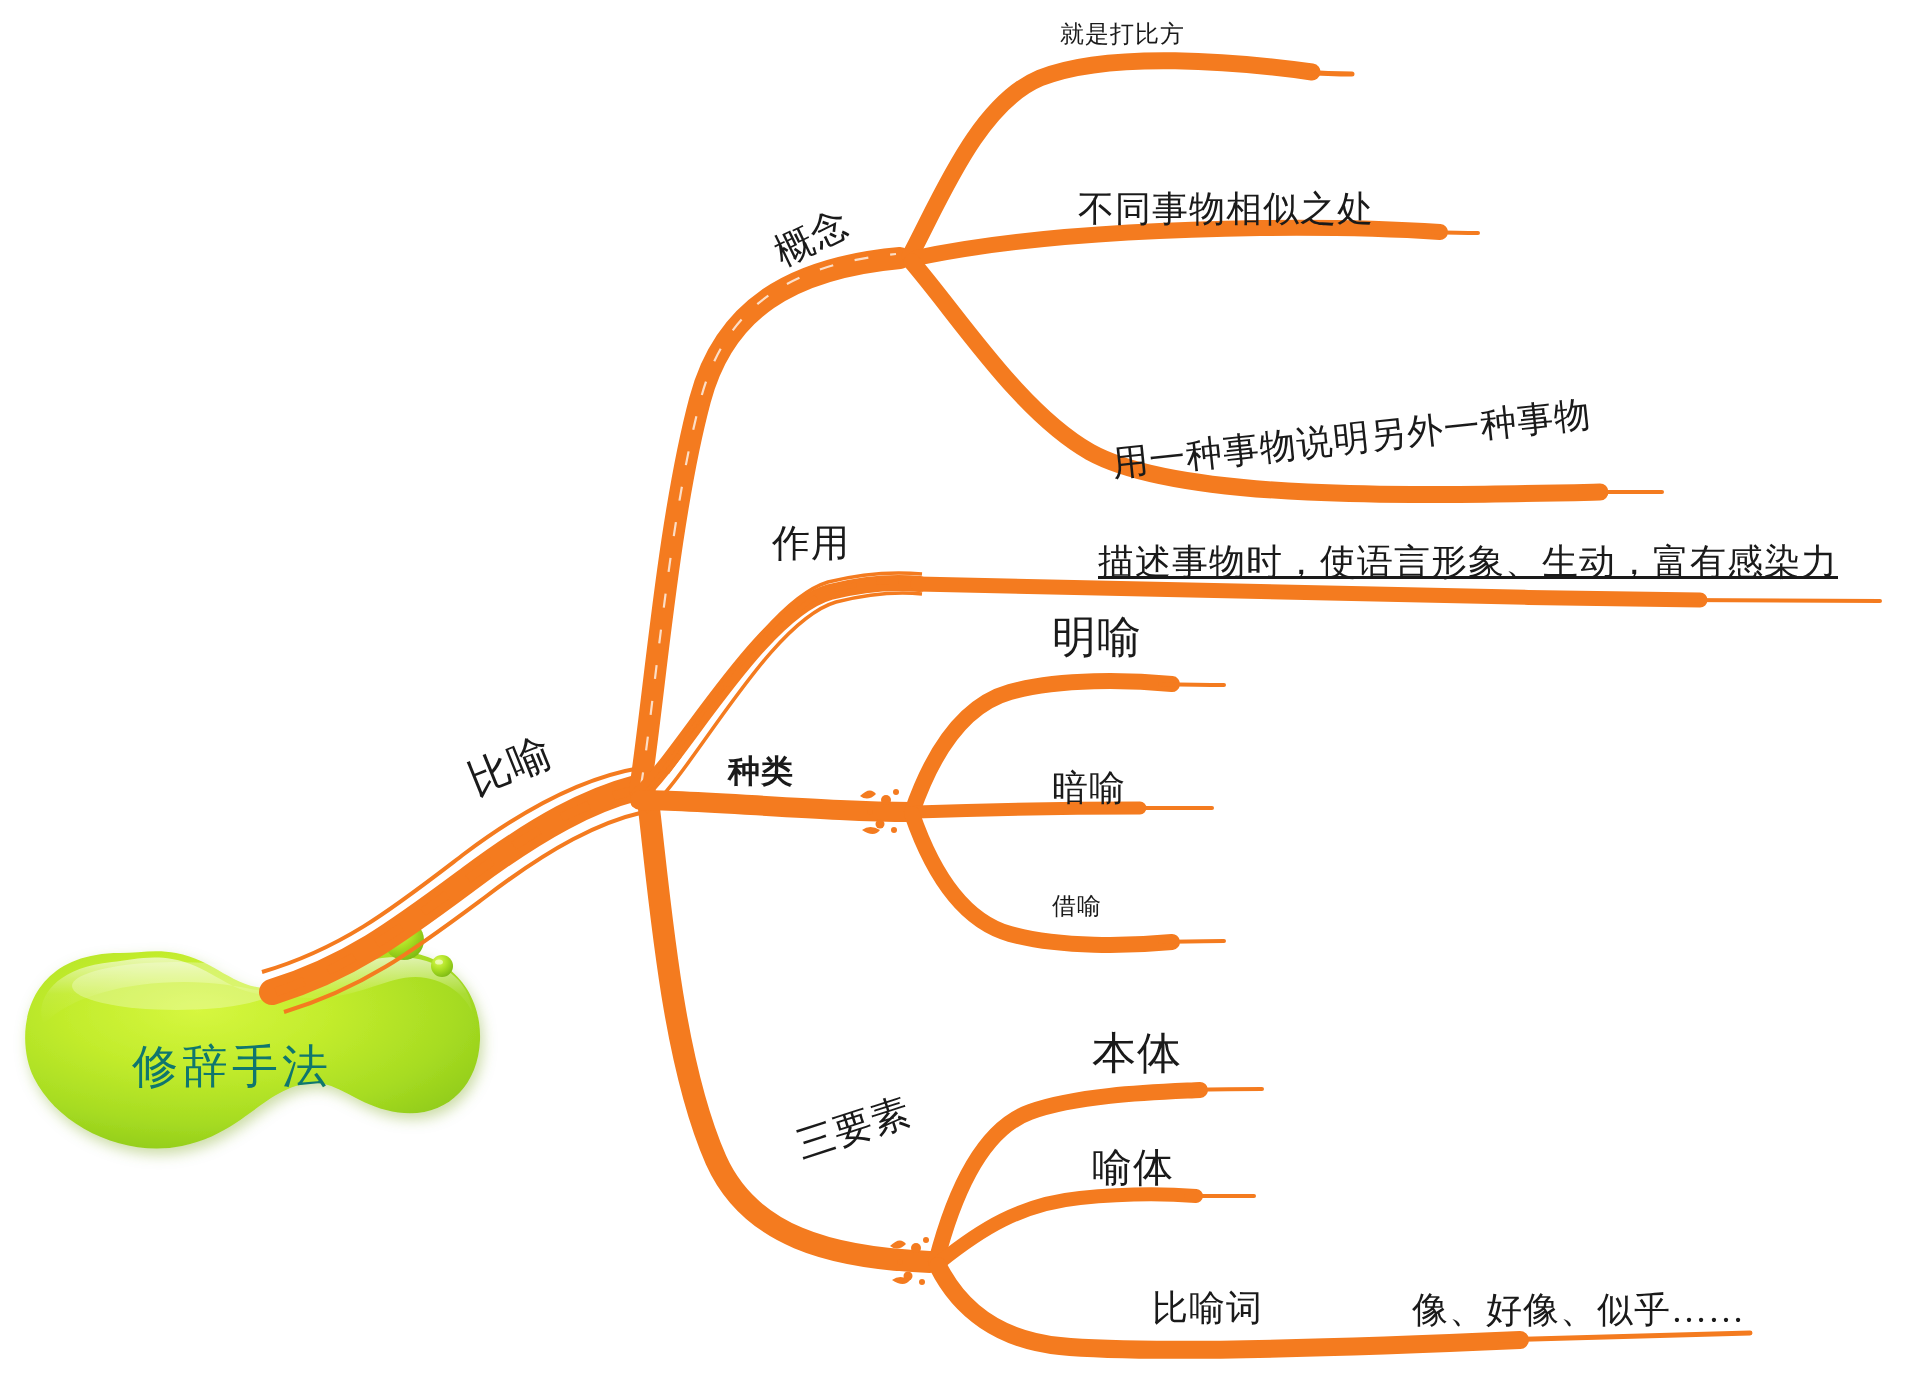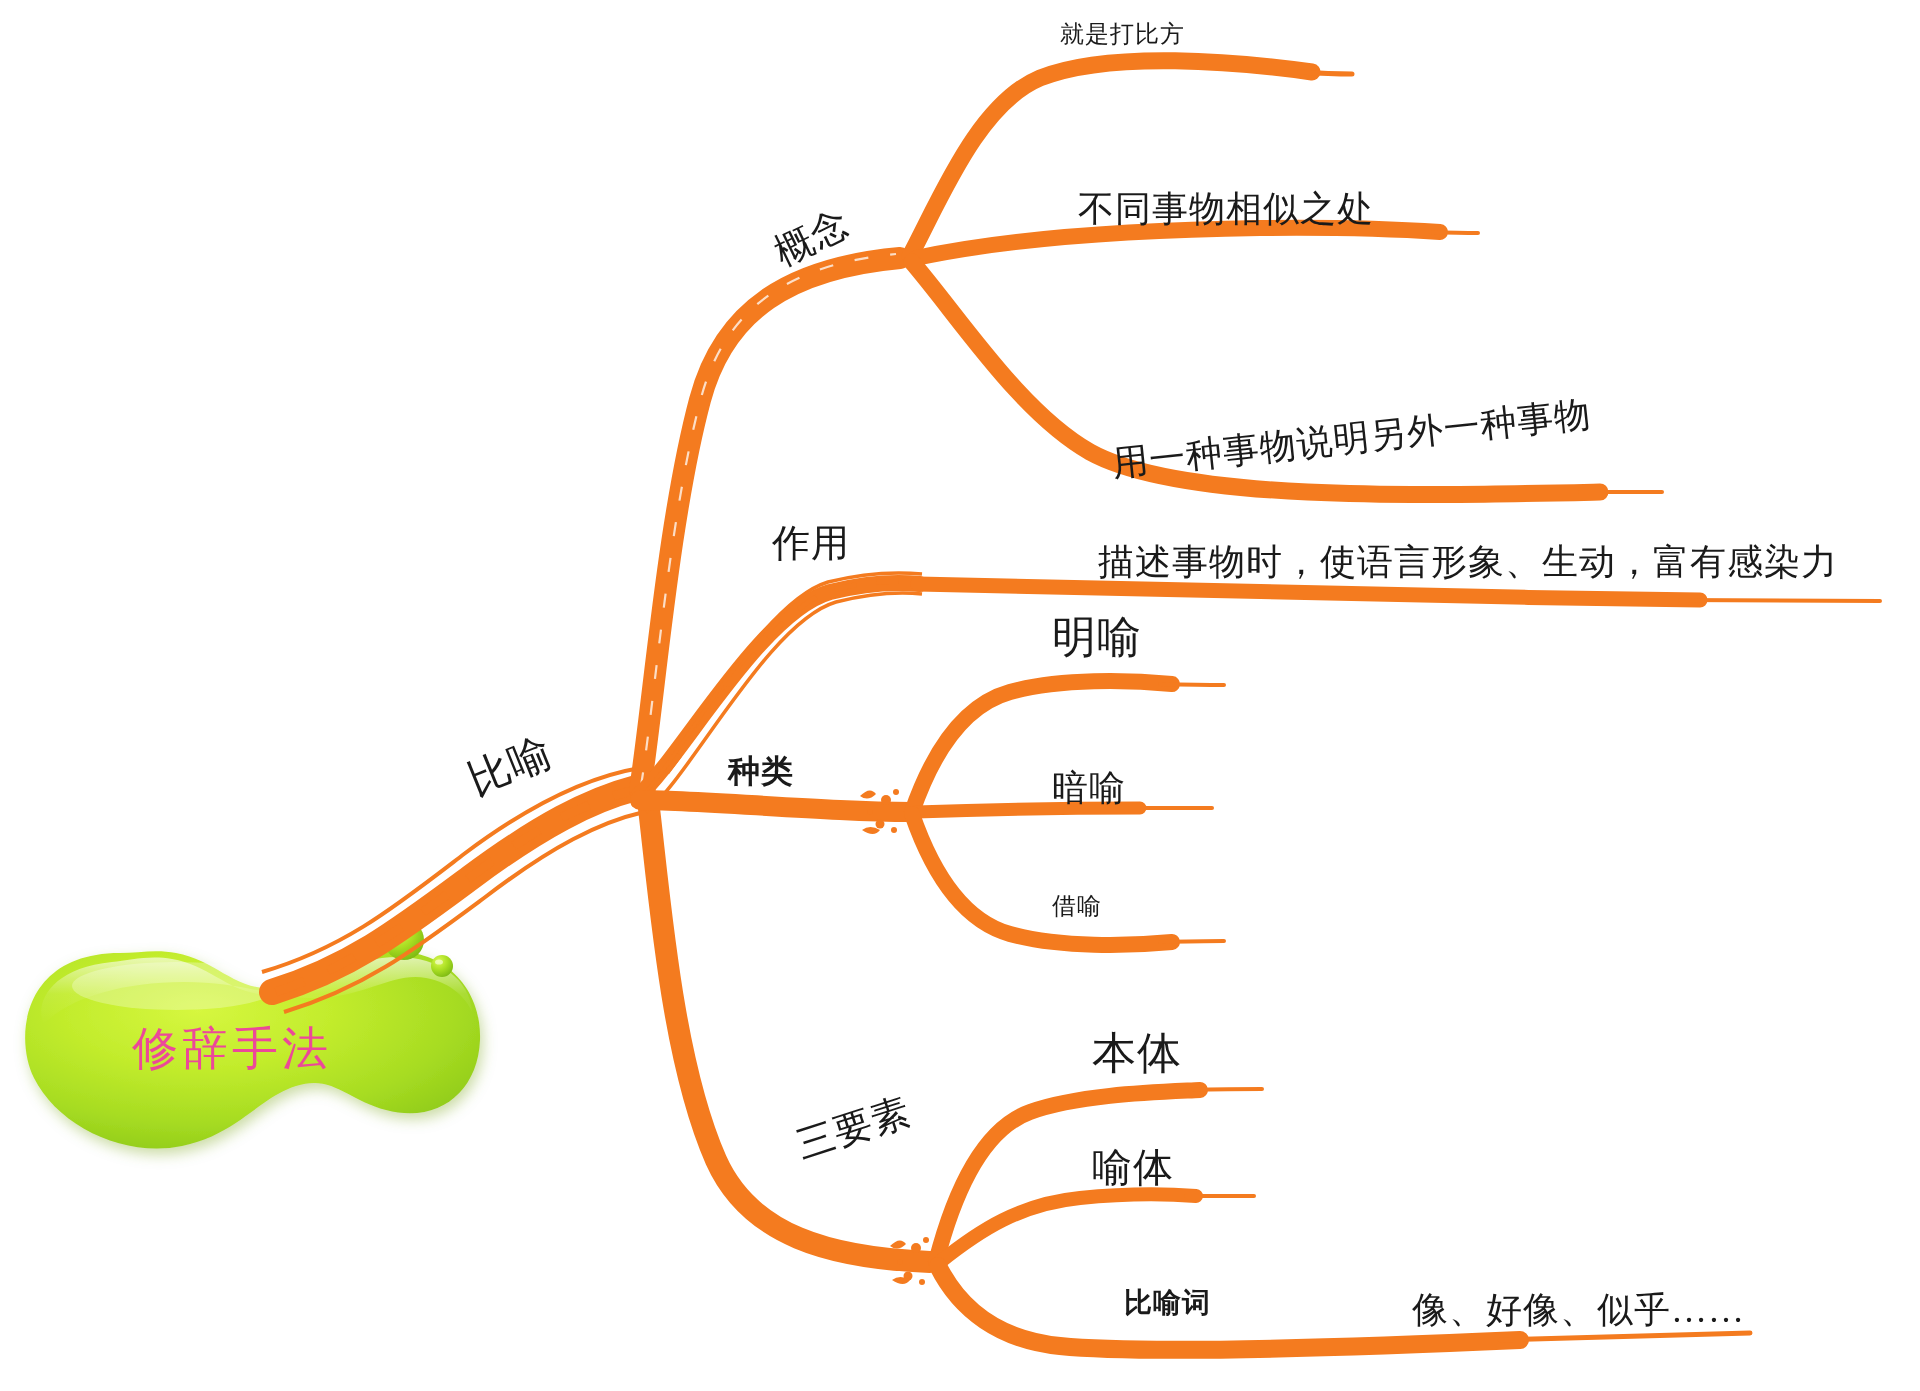--- a/index.html
+++ b/index.html
@@ -13,25 +13,26 @@
     position:absolute;
     color:#1a1a1a;
     white-space:nowrap;
     font-family:"Liberation Serif","DejaVu Serif",serif;
     font-weight:400;
     letter-spacing:1px;
     user-select:none;
   }
   .root-label{
     position:absolute;
-    color:#ec4899;
+    color:#0f766e;
     white-space:nowrap;
     font-family:"Liberation Serif","DejaVu Serif",serif;
     letter-spacing:4px;
     z-index:5;
+    margin-top:18px;
   }
 </style>
 </head>
 <body>
 
 <svg id="mindmap" viewBox="0 0 1920 1391" xmlns="http://www.w3.org/2000/svg">
 
   <defs>
     <radialGradient id="blobGrad" cx="38%" cy="30%" r="78%">
       <stop offset="0%" stop-color="#d6f73f"></stop>
@@ -177,31 +178,31 @@
 <div class="node-label" style="left:766px; top:232px; font-size:38px; transform:rotate(-26deg); transform-origin:left top;">概念</div>
 
 <div class="node-label" style="left:1060px; top:18px; font-size:24px;">就是打比方</div>
 
 <div class="node-label" style="left:1078px; top:185px; font-size:36px;">不同事物相似之处</div>
 
 <div class="node-label" style="left:1110px; top:440px; font-size:36px; transform:rotate(-6deg); transform-origin:left top;">用一种事物说明另外一种事物</div>
 
 <div class="node-label" style="left:772px; top:518px; font-size:38px;">作用</div>
 
-<div class="node-label" style="left:1098px; top:538px; font-size:36px;">描述事物时，使语言形象、生动，富有感染力</div>
+<div class="node-label" style="left:1098px; top:538px; font-size:36px;text-decoration:underline;">描述事物时，使语言形象、生动，富有感染力</div>
 
 <div class="node-label" style="left:728px; top:750px; font-size:32px;font-weight:bold;">种类</div>
 
 <div class="node-label" style="left:1052px; top:608px; font-size:44px;">明喻</div>
 
 <div class="node-label" style="left:1052px; top:764px; font-size:36px;">暗喻</div>
 
 <div class="node-label" style="left:1052px; top:890px; font-size:24px;">借喻</div>
 
 <div class="node-label" style="left:790px; top:1122px; font-size:38px; transform:rotate(-18deg); transform-origin:left top;">三要素</div>
 
 <div class="node-label" style="left:1092px; top:1024px; font-size:44px;">本体</div>
 
 <div class="node-label" style="left:1092px; top:1140px; font-size:40px;">喻体</div>
 
-<div class="node-label" style="left:1124px; top:1284px; font-size:28px;font-weight:bold;">比喻词</div>
+<div class="node-label" style="left:1152px; top:1284px; font-size:36px;">比喻词</div>
 
 <div class="node-label" style="left:1412px; top:1286px; font-size:36px;">像、好像、似乎……</div>
 
 </body></html>

